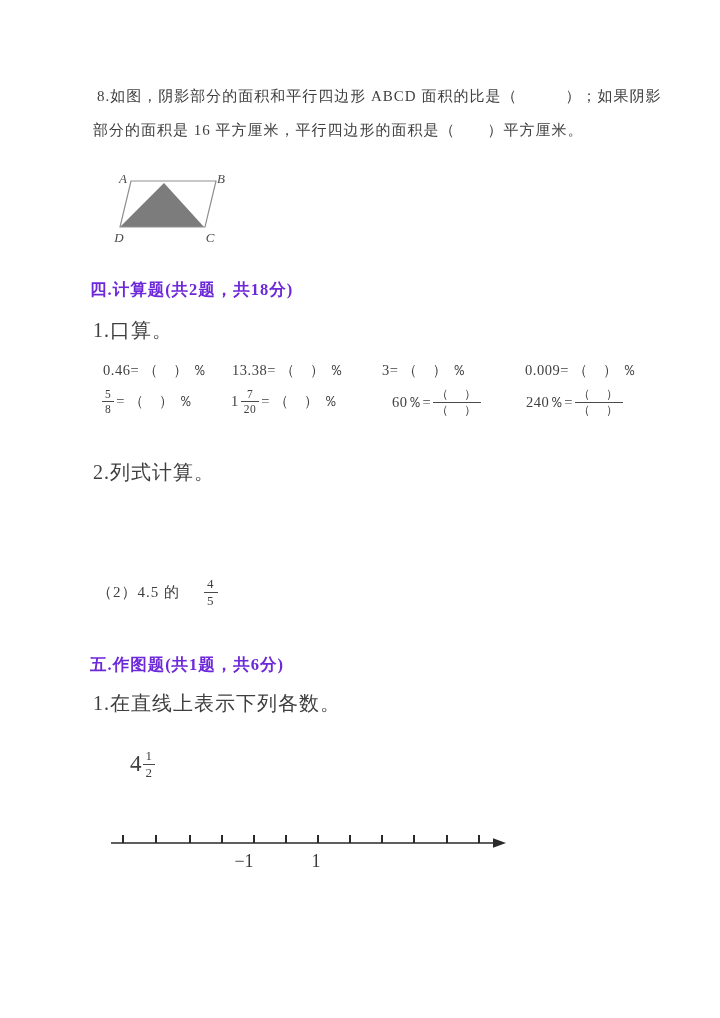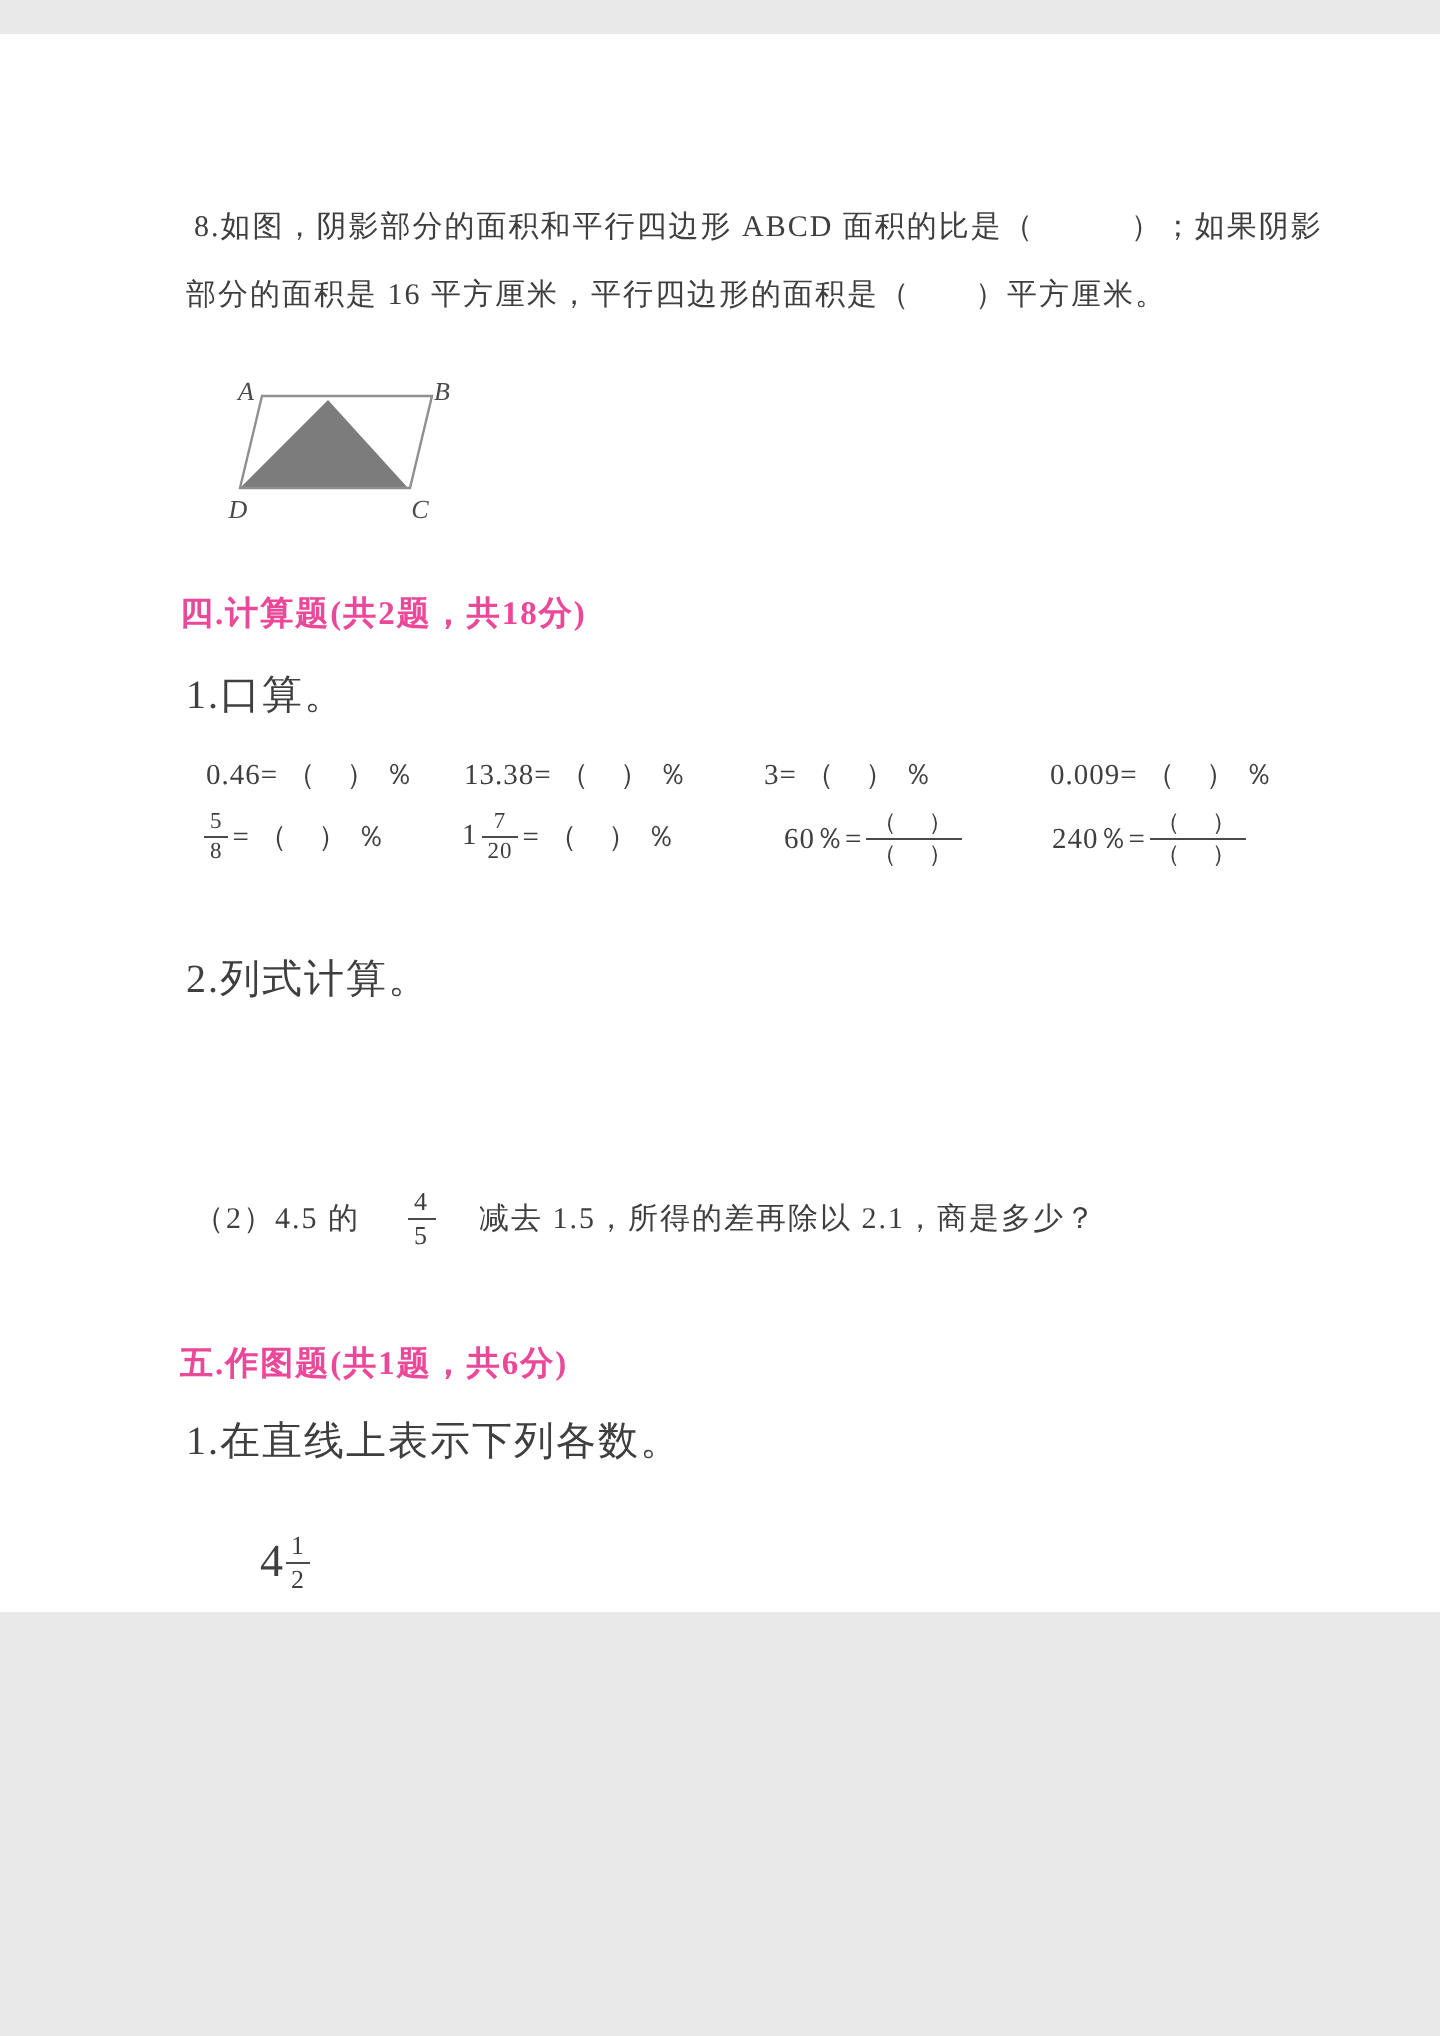--- a/index.html
+++ b/index.html
@@ -1,24 +1,24 @@
 <!DOCTYPE html>
 <html><head>
 <meta charset="utf-8">
 <style>
   html,body{margin:0;padding:0;background:#e9e9e9;}
   .page{
-    position:relative;width:720px;height:789px;margin:17px auto;
+    position:relative;width:720px;height:1018px;margin:0 auto;
     background:#ffffff;overflow:hidden;
     font-family:"Liberation Serif","DejaVu Serif",serif;
     color:#3f3f3f;
   }
   .abs{position:absolute;}
   .body-line{font-size:15px;letter-spacing:1px;white-space:nowrap;}
-  .sec-title{font-size:16.5px;font-weight:bold;color:#ec4899;letter-spacing:1px;white-space:nowrap;}
+  .sec-title{font-size:16.5px;font-weight:bold;color:#6d28d9;letter-spacing:1px;white-space:nowrap;}
   .sub-label{font-size:20px;letter-spacing:1px;white-space:nowrap;}
   .oral-item{font-size:14.5px;letter-spacing:.5px;white-space:nowrap;}
   .frac{display:inline-block;vertical-align:middle;text-align:center;line-height:1.05;margin:0 2px;}
   .frac .fnum{display:block;border-bottom:1px solid #4a4a4a;padding:0 3px 1px 3px;}
   .frac .fden{display:block;padding:1px 3px 0 3px;}
   .frac-sm{font-size:11.5px;}
   .frac-md{font-size:13px;}
   .frac-paren{font-size:12px;letter-spacing:2px;}
   .row-flex{display:flex;align-items:center;white-space:nowrap;}
   .mixed-whole{font-size:23px;letter-spacing:0;}
@@ -82,21 +82,20 @@
     </span>
   </div>
 
   <div class="abs sub-label" style="left:93px;top:459px;">2.列式计算。</div>
   <div class="abs body-line row-flex" style="left:97px;top:577px;">
     <span>（2）4.5 的</span>
     <span class="frac frac-md q2-gap">
       <span class="fnum">4</span>
       <span class="fden">5</span>
     </span>
-    <span>减去 1.5，所得的差再除以 2.1，商是多少？</span>
   </div>
 
   <div class="abs sec-title" style="left:90px;top:654px;">五.作图题(共1题，共6分)</div>
   <div class="abs sub-label" style="left:93px;top:690px;">1.在直线上表示下列各数。</div>
 
   <div class="abs row-flex" style="left:100px;top:746px;height:36px;">
     <span class="row-flex" style="margin-left:30px;">
       <span class="mixed-whole">4</span>
       <span class="frac frac-md" style="margin-left:1px;">
         <span class="fnum">1</span>

